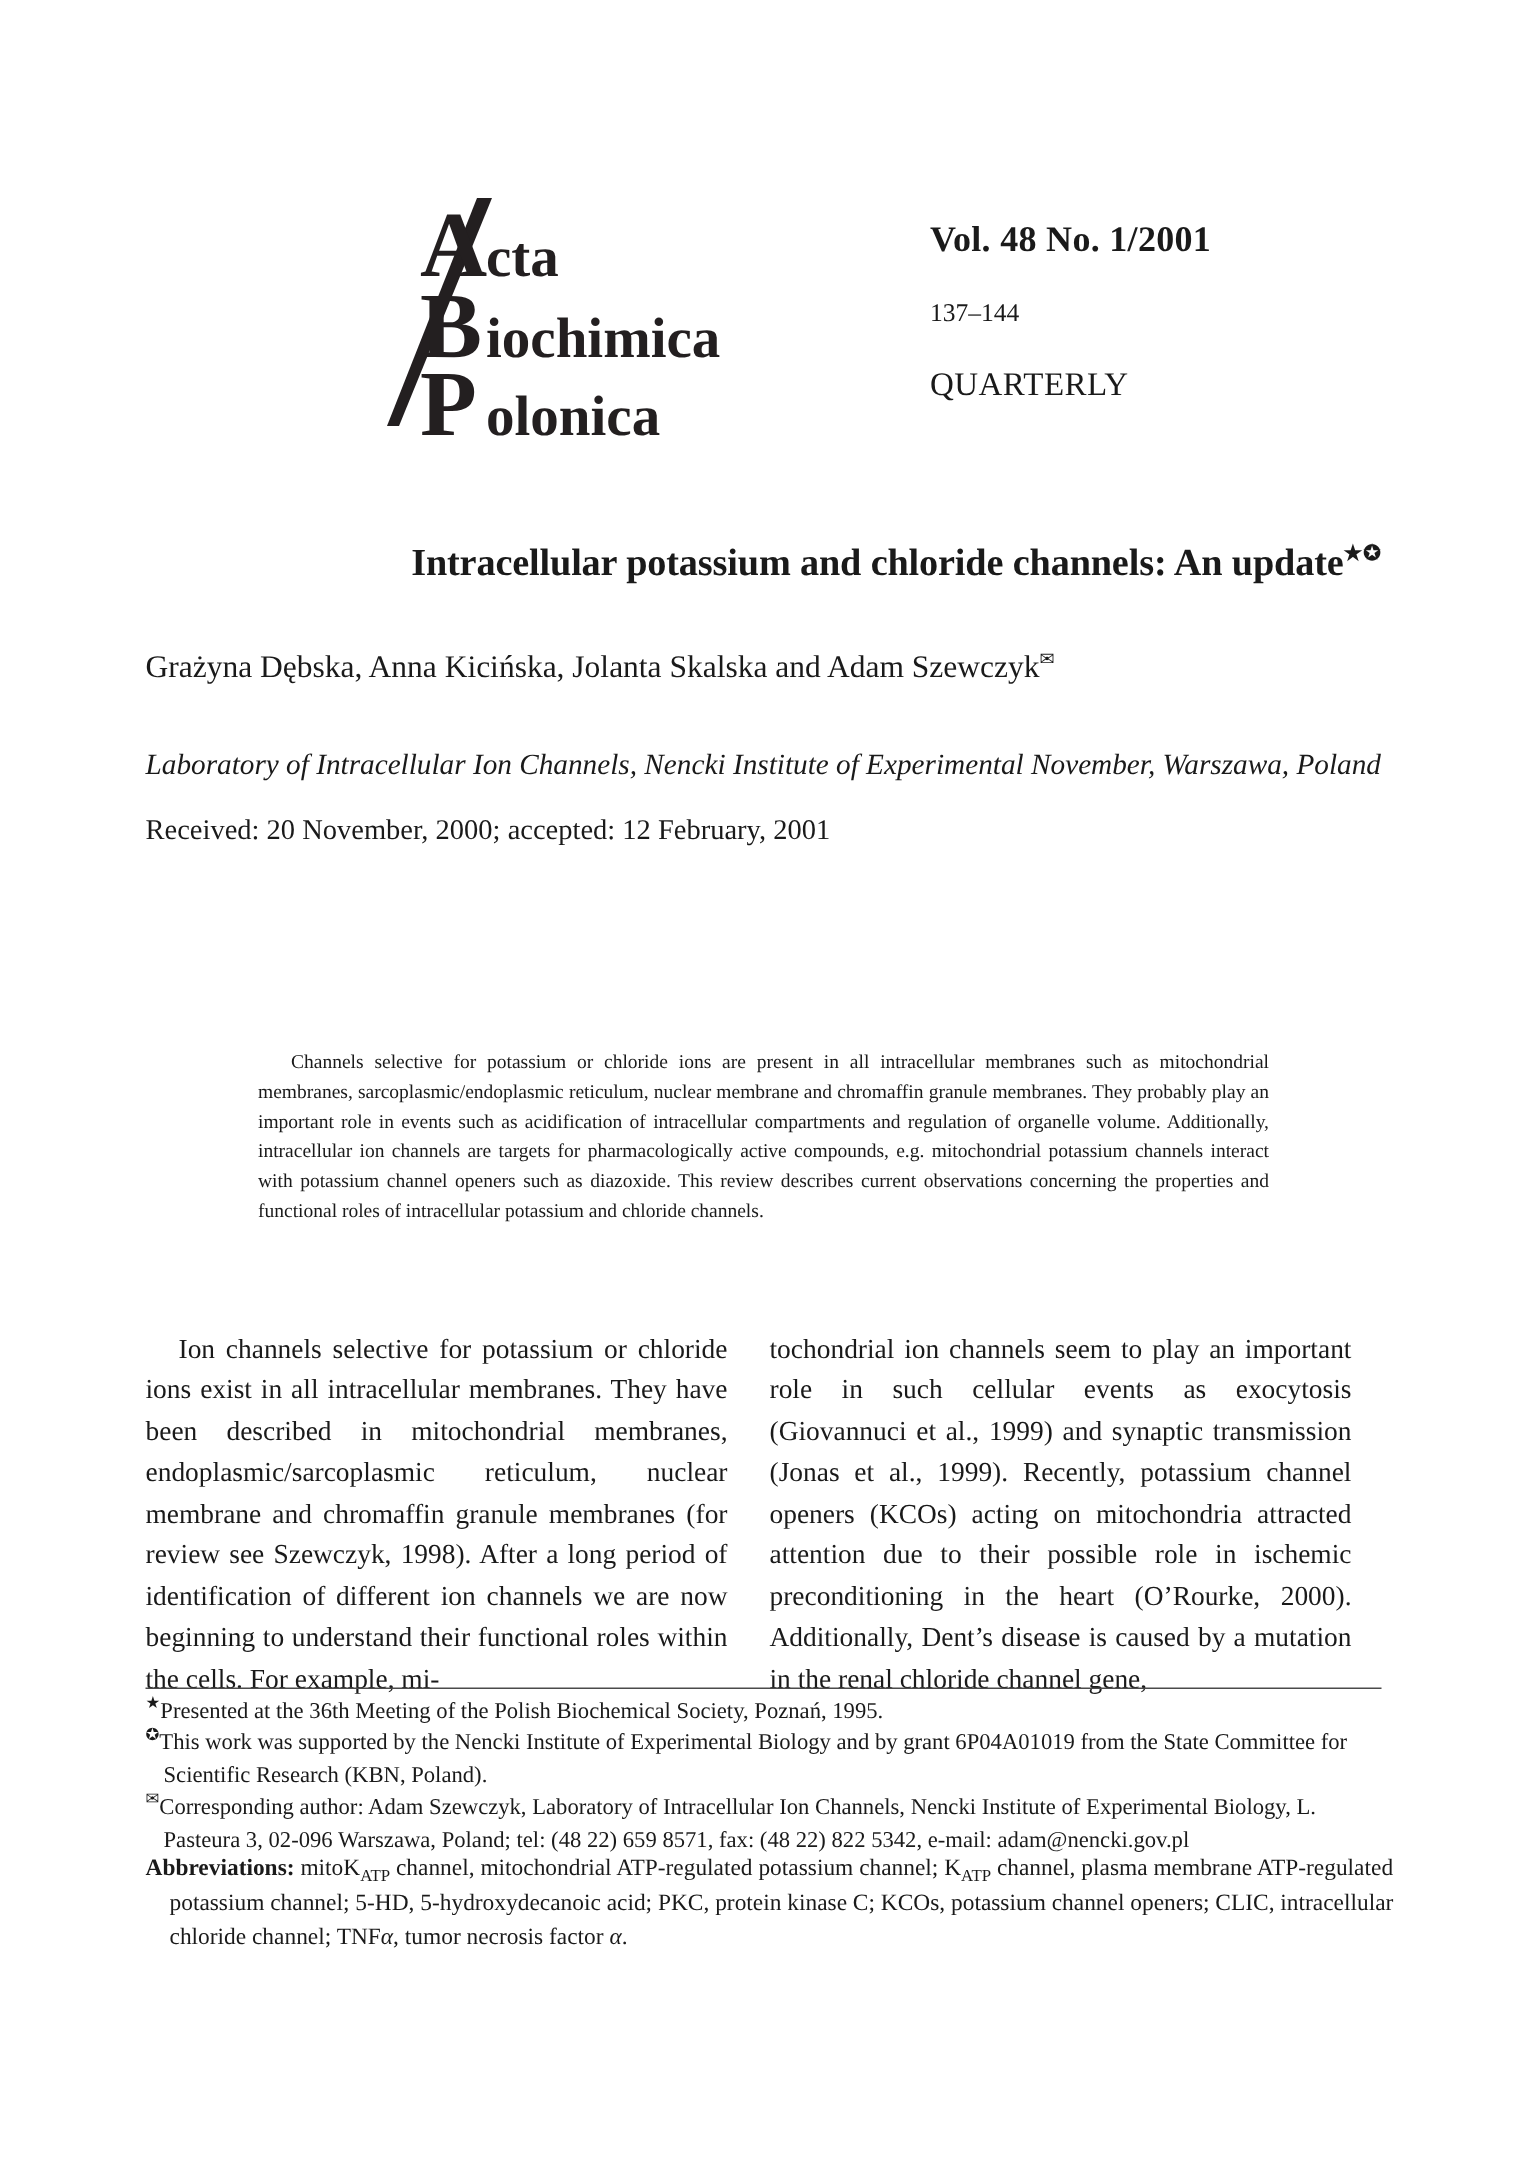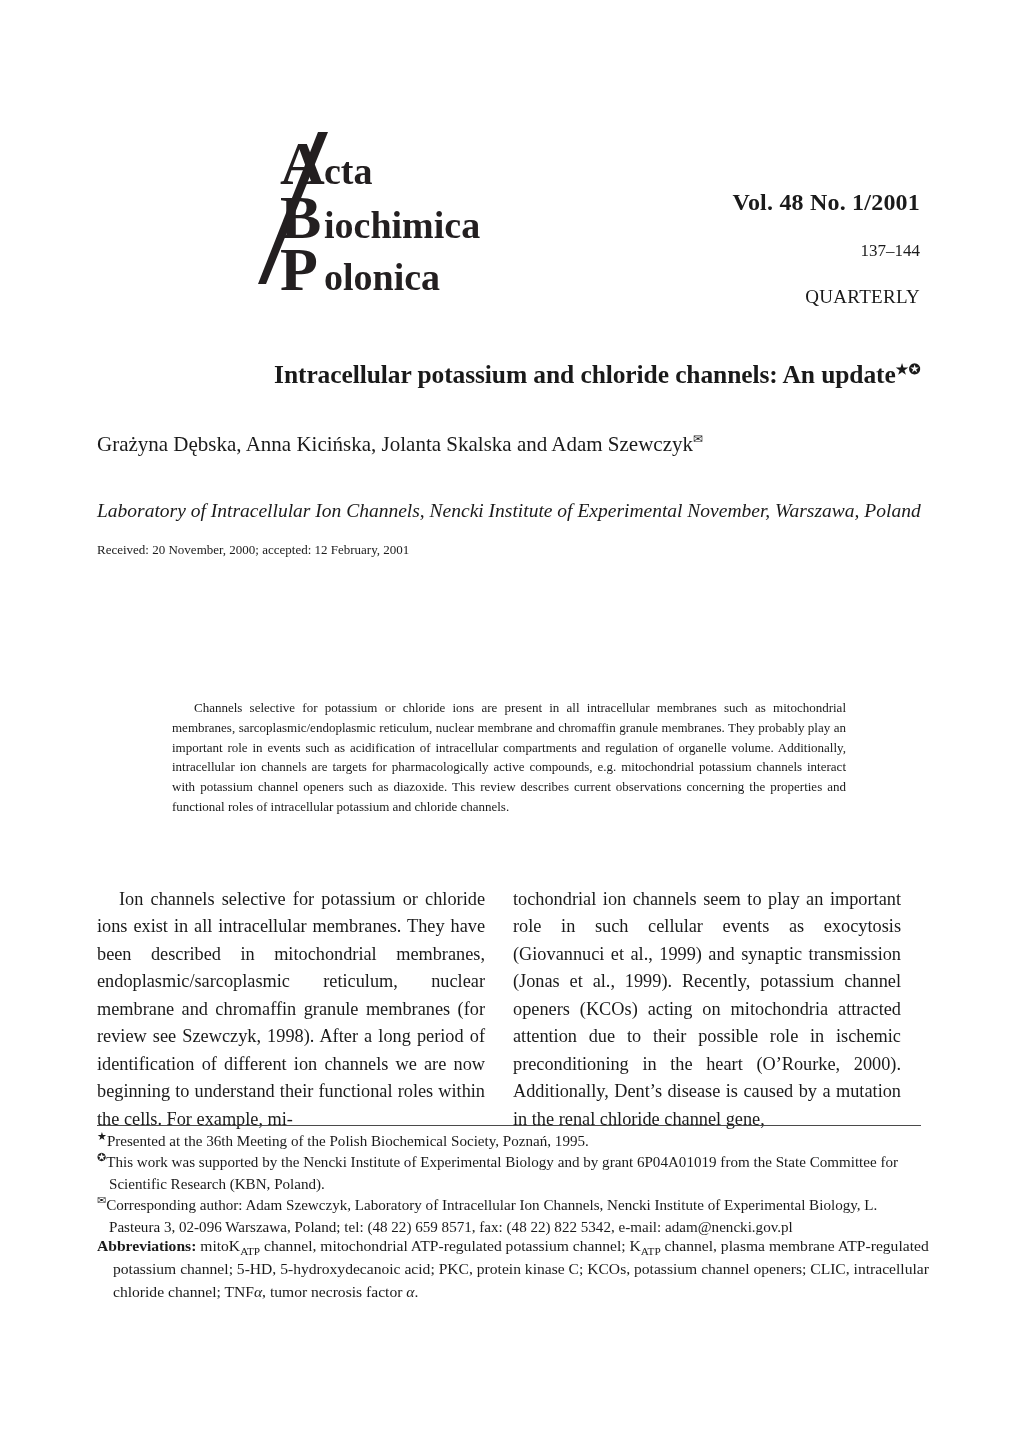--- a/index.html
+++ b/index.html
@@ -38,37 +38,35 @@
     width: 300px;
     height: 165px;
   }
   .logo-svg { display: block; }
 
   .issue-block {
     position: absolute;
     left: 620px;
     top: 148px;
     width: 300px;
-    text-align: right;
-    margin-top: 42px;
   }
   .issue-vol {
     font-size: 24px;
     font-weight: bold;
     letter-spacing: 0.2px;
     line-height: 1;
     margin-bottom: 28px;
   }
   .issue-pages {
     font-size: 17px;
     line-height: 1;
     margin-bottom: 28px;
   }
   .issue-freq {
-    font-size: 19px;
+    font-size: 22px;
     line-height: 1;
     letter-spacing: 0.3px;
   }
 
   
   .frontmatter {
     position: absolute;
     left: 97px;
     top: 360px;
     width: 824px;
@@ -106,21 +104,21 @@
   }
 
   .affiliation {
     font-style: italic;
     font-size: 19.5px;
     line-height: 1.42;
     margin: 0 0 16px 0;
   }
 
   .received {
-    font-size: 13px;
+    font-size: 19px;
     line-height: 1.4;
     margin: 0 0 26px 0;
   }
 
   .keywords {
     font-size: 16px;
     line-height: 1.45;
     margin: 0 0 0 0;
     padding-left: 106px;
     text-indent: -106px;

